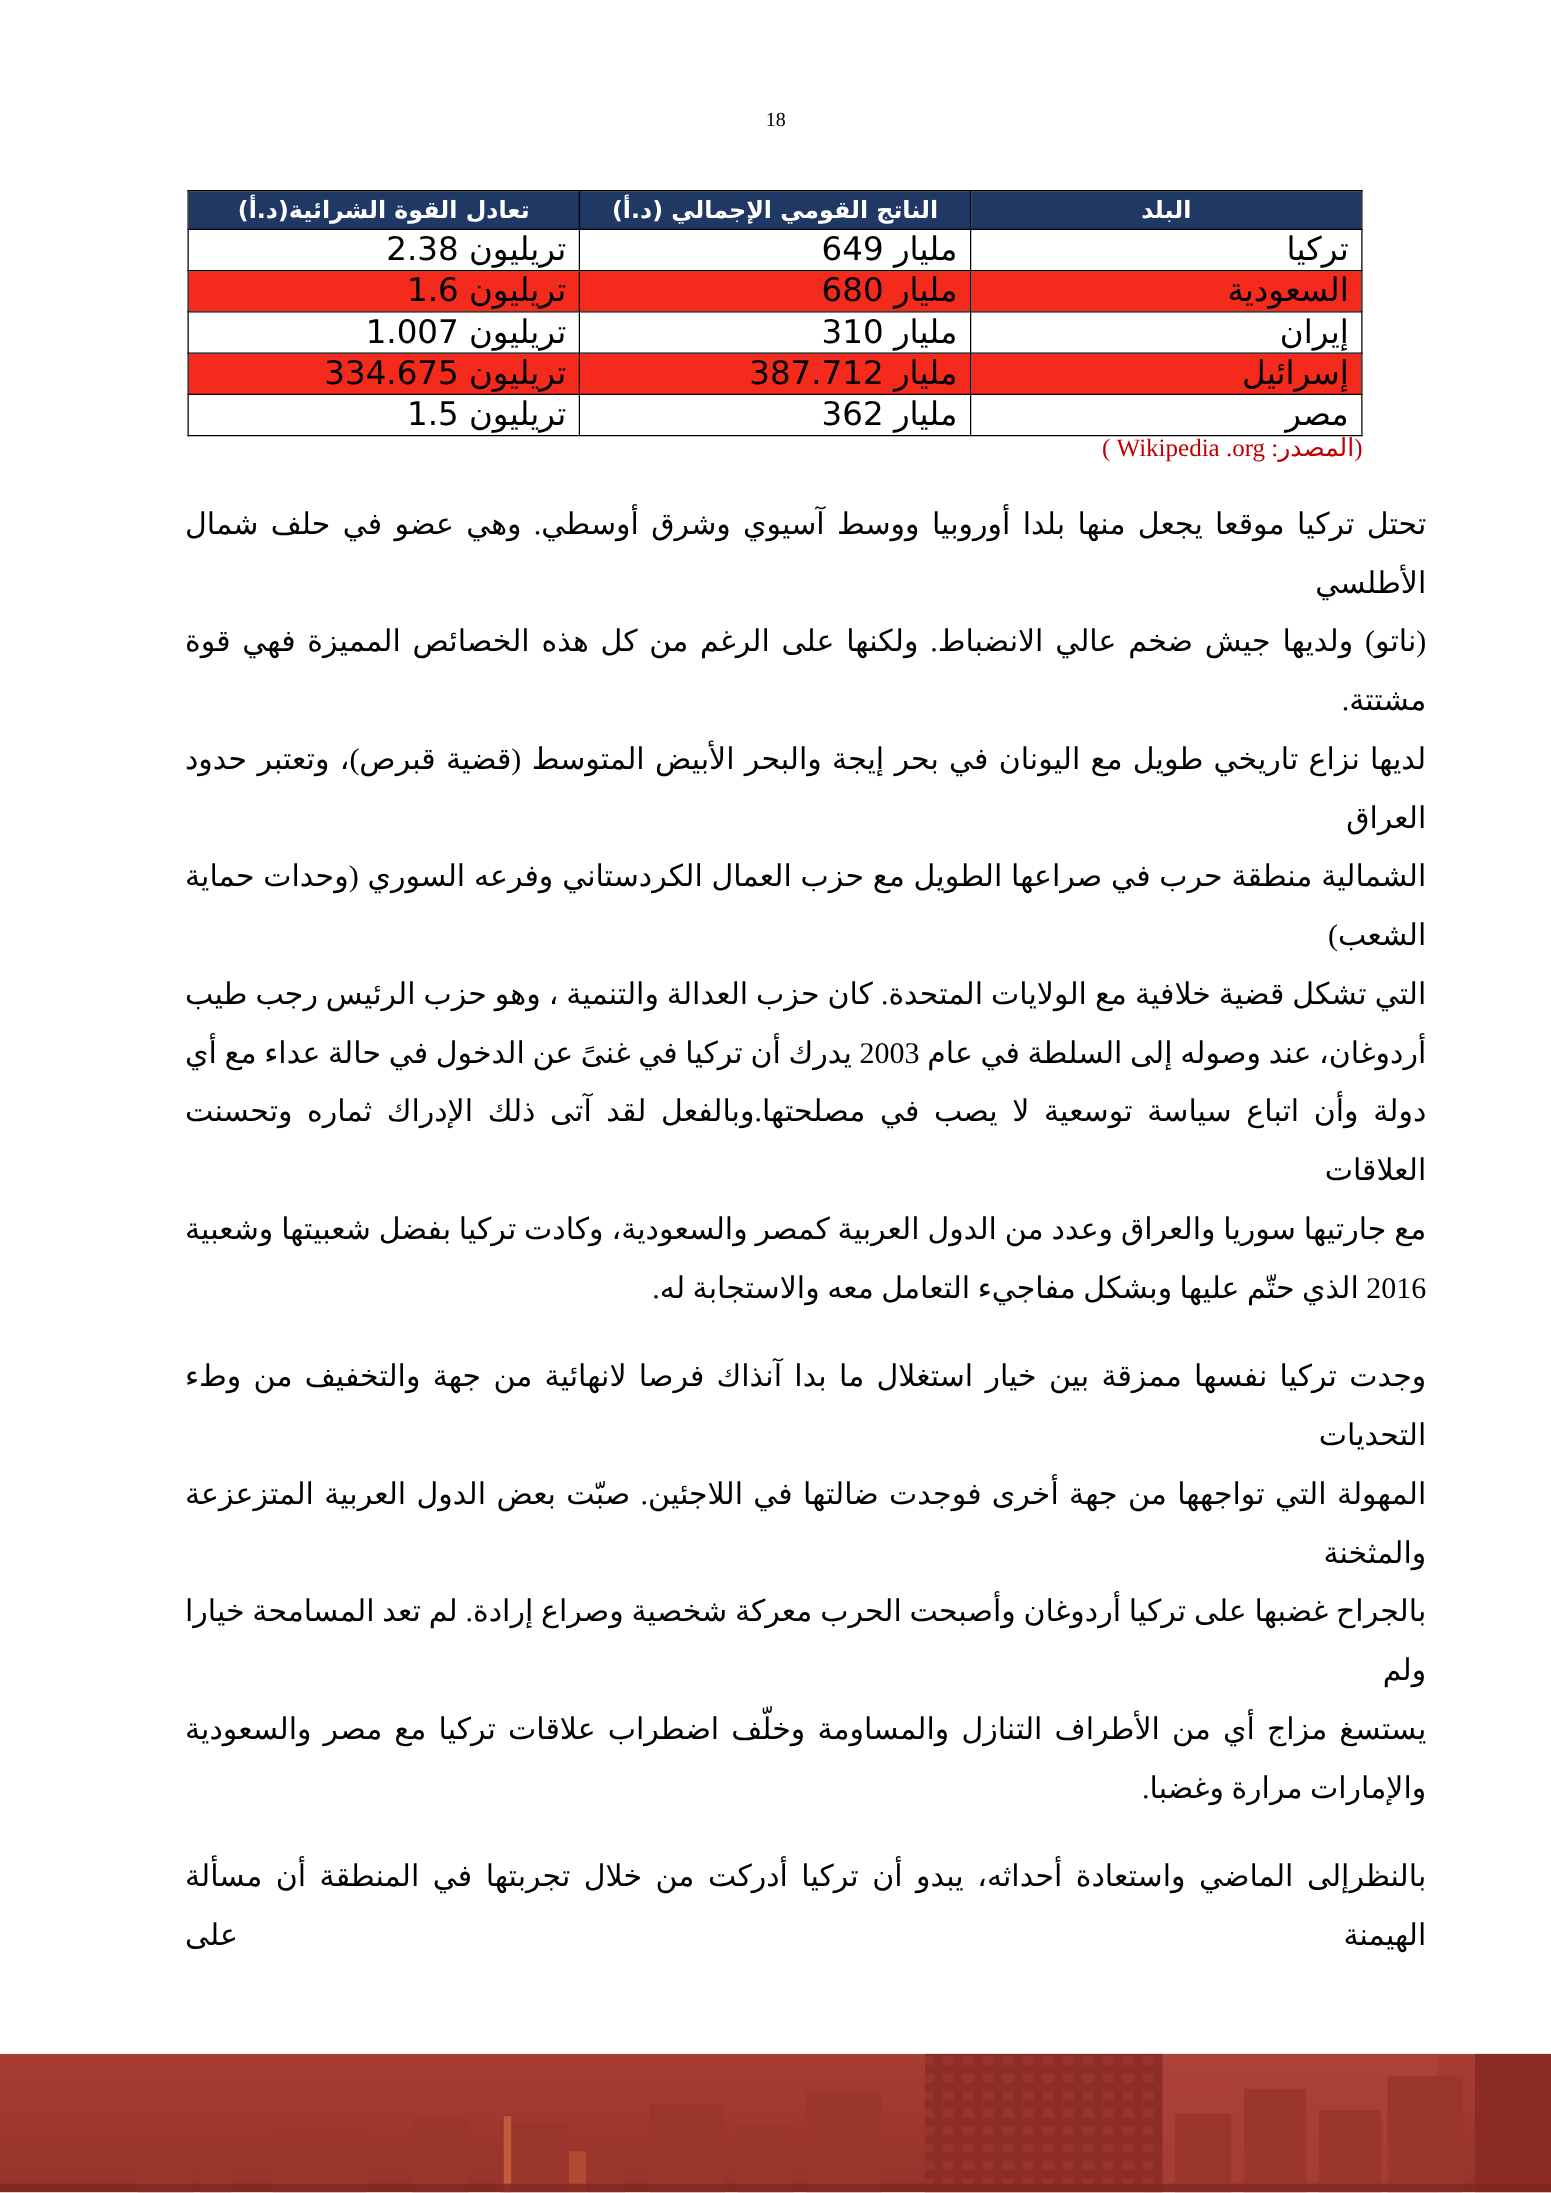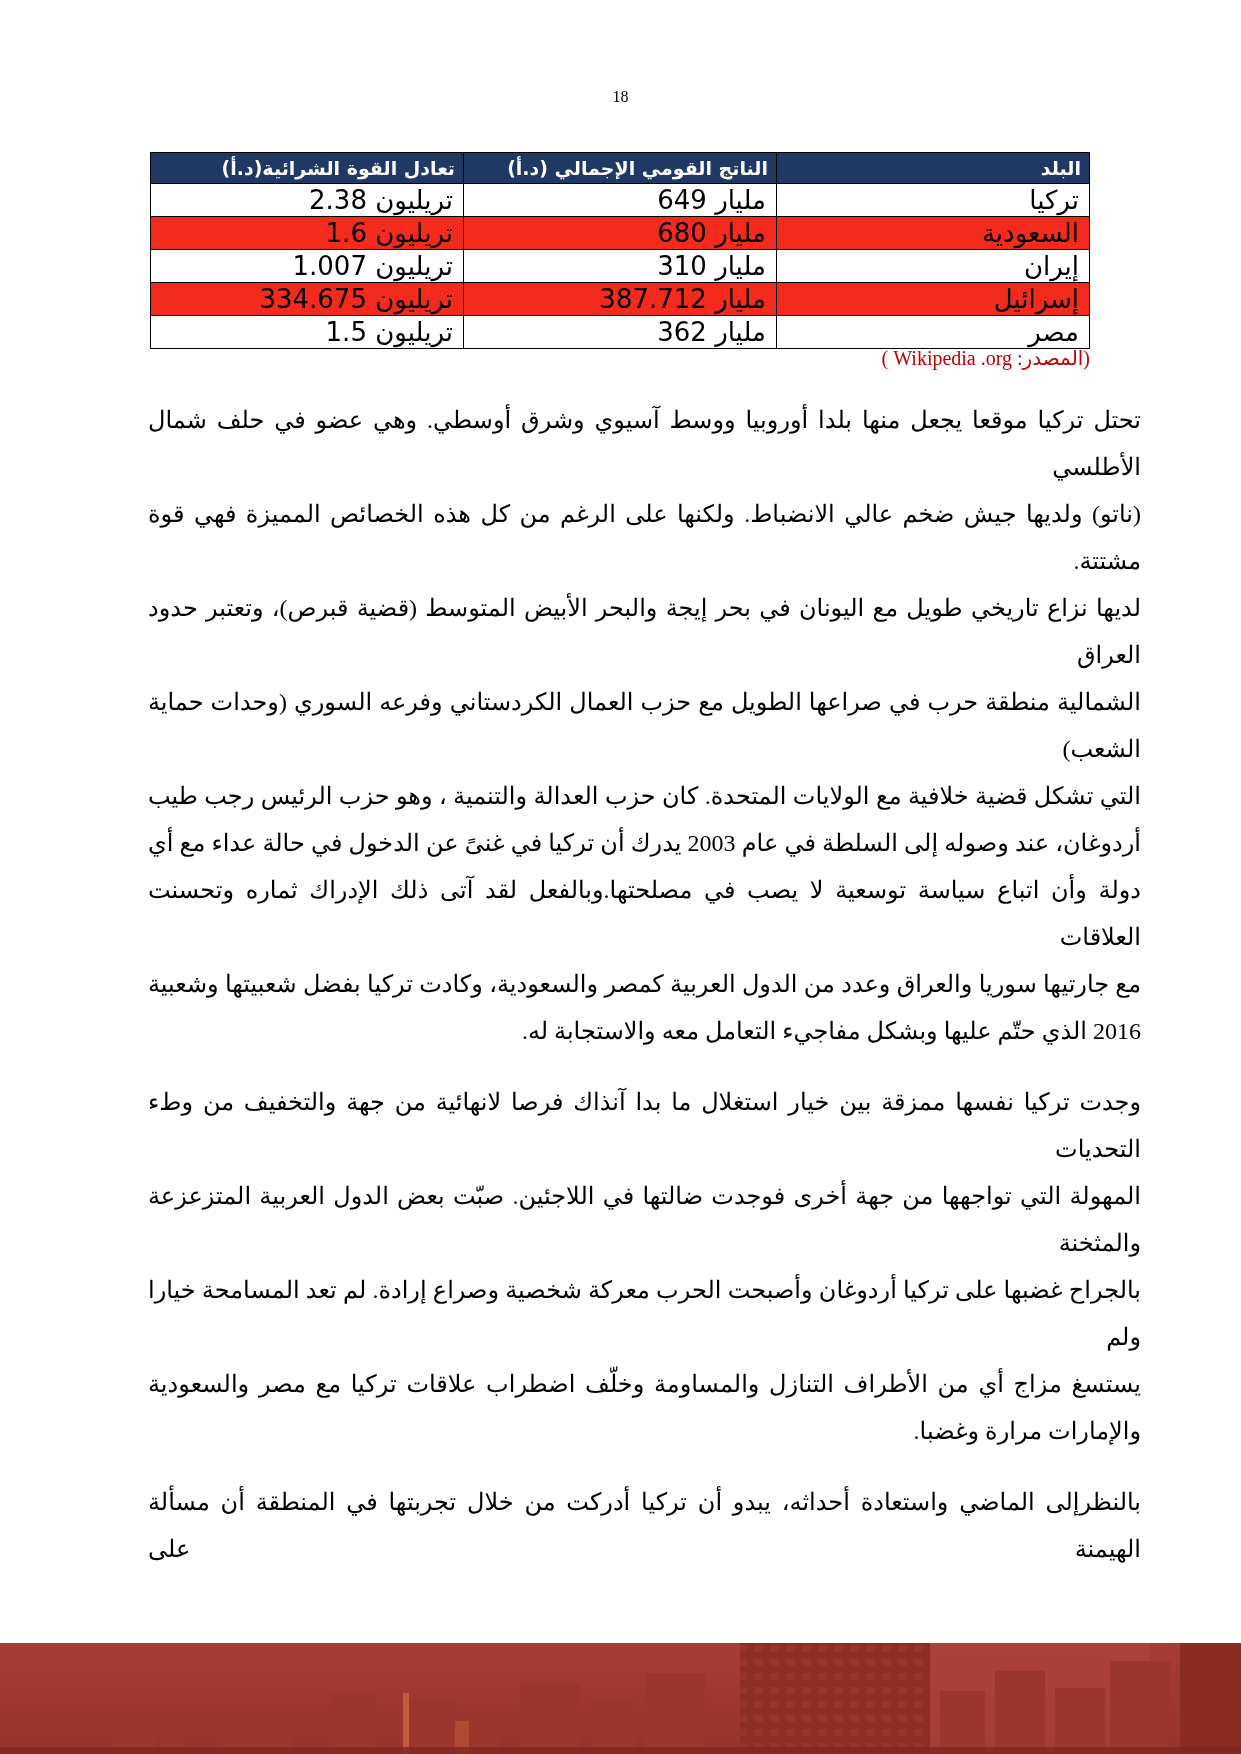--- a/index.html
+++ b/index.html
@@ -14,21 +14,21 @@
   }
   
   .gdp-table{
     position:absolute;top:152px;left:150px;width:940px;
     border-collapse:collapse;table-layout:fixed;direction:rtl;
     font-family:"DejaVu Sans",sans-serif;
   }
   .gdp-table th,.gdp-table td{border:1px solid #000;overflow:hidden;white-space:nowrap;}
   .gdp-table th{
     background:var(--header-bg,#1f3864);color:#fff;font-weight:bold;
-    font-size:19px;height:30px;padding:0 8px;text-align:right;
+    font-size:19px;height:30px;padding:0 8px;text-align:center;
   }
   .gdp-table td{
     font-size:26px;height:32px;padding:0 10px;text-align:right;background:#fff;
   }
   .gdp-table tr.hl td{background:var(--highlight,#f42a1d);}
   
   .source-line{
     position:absolute;top:346px;left:150px;width:940px;text-align:right;
     direction:rtl;font-size:20px;color:var(--source-red,#c00000);
     font-family:"Liberation Serif","DejaVu Sans",serif;

